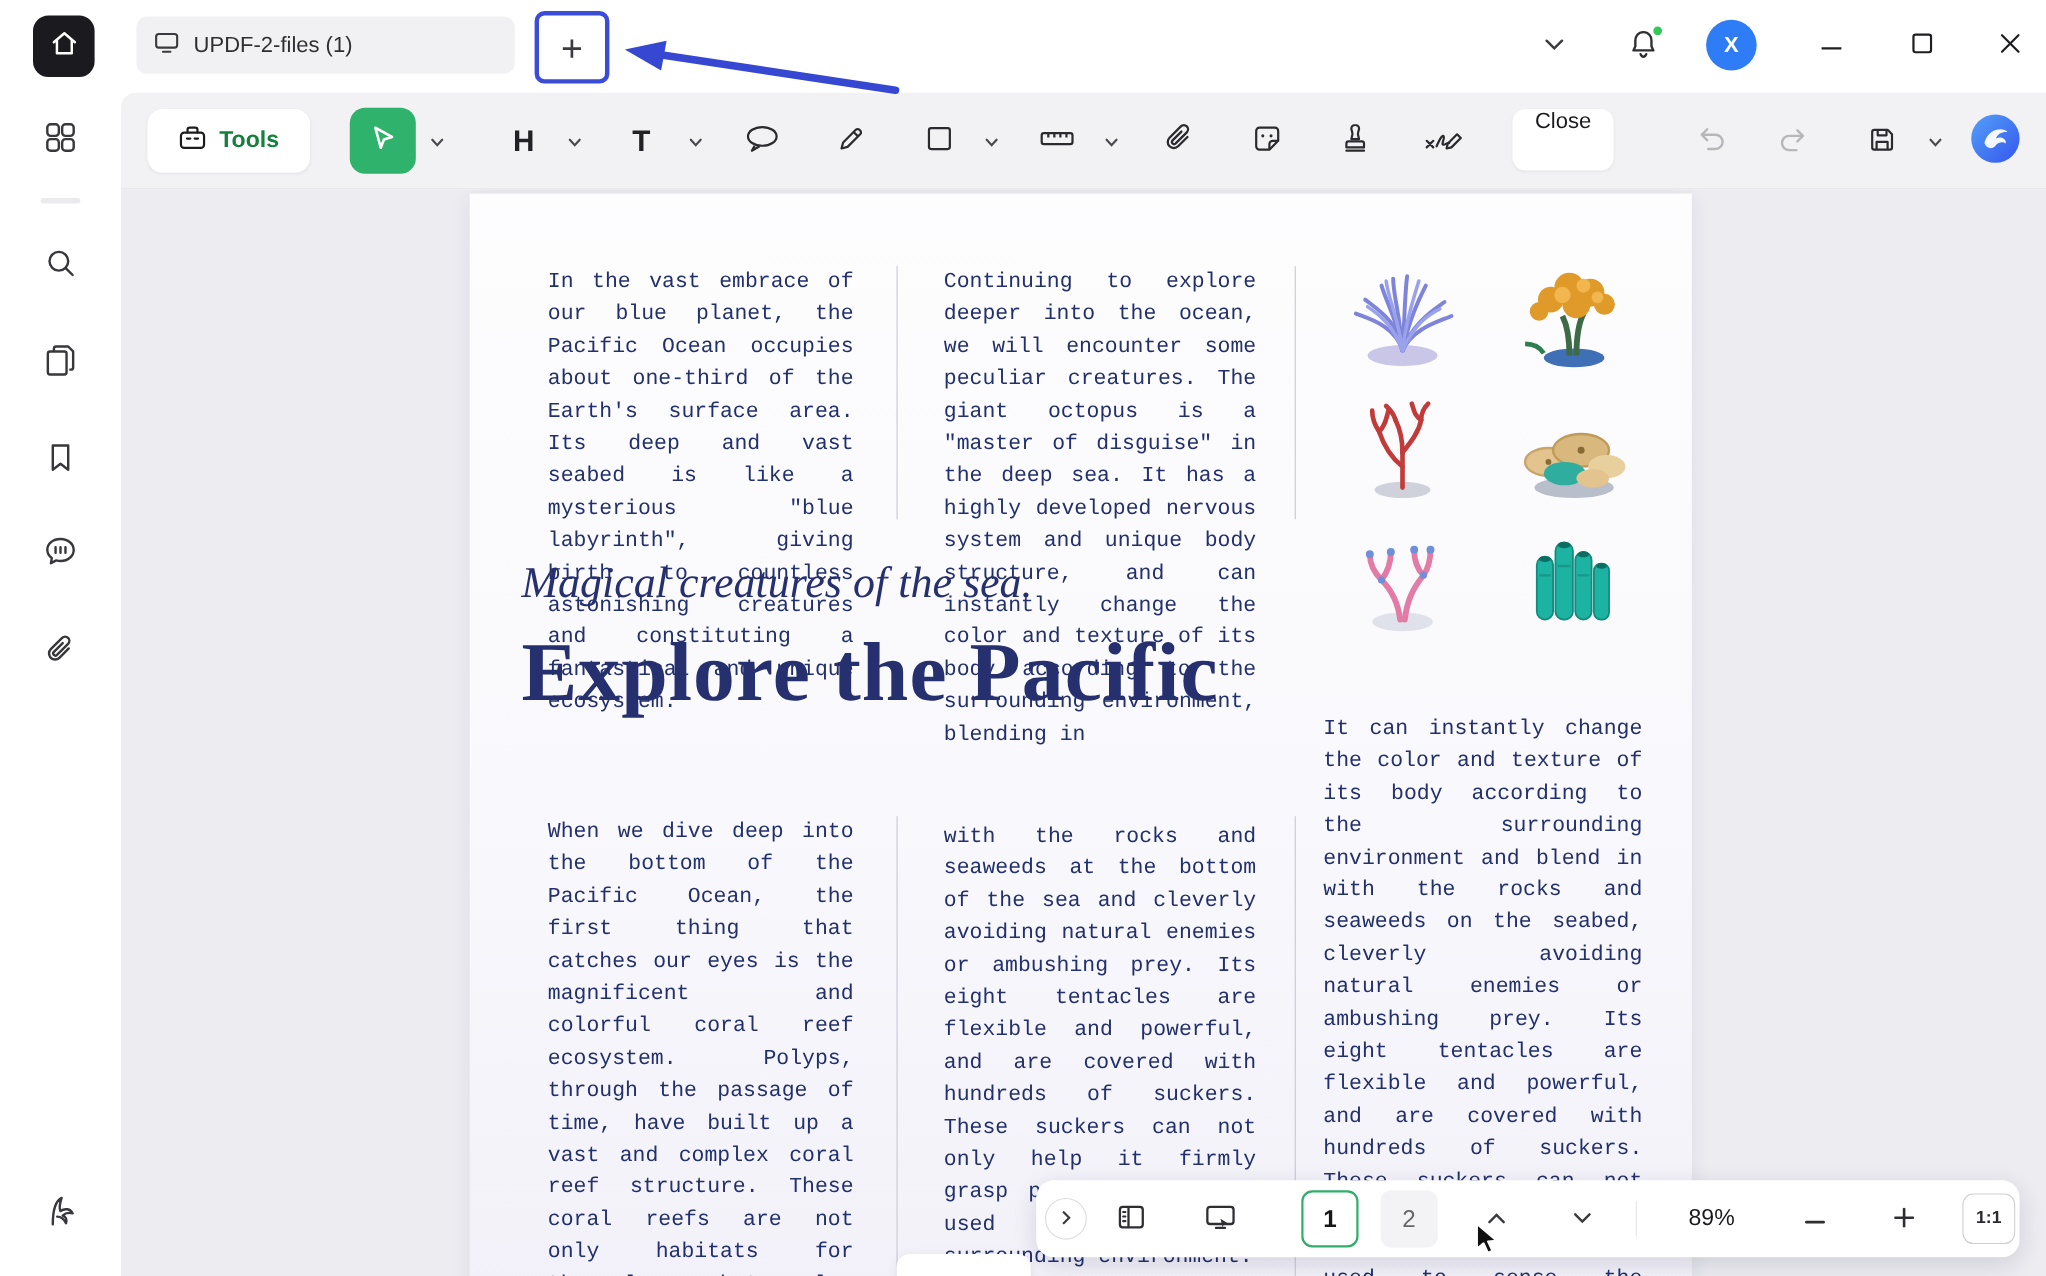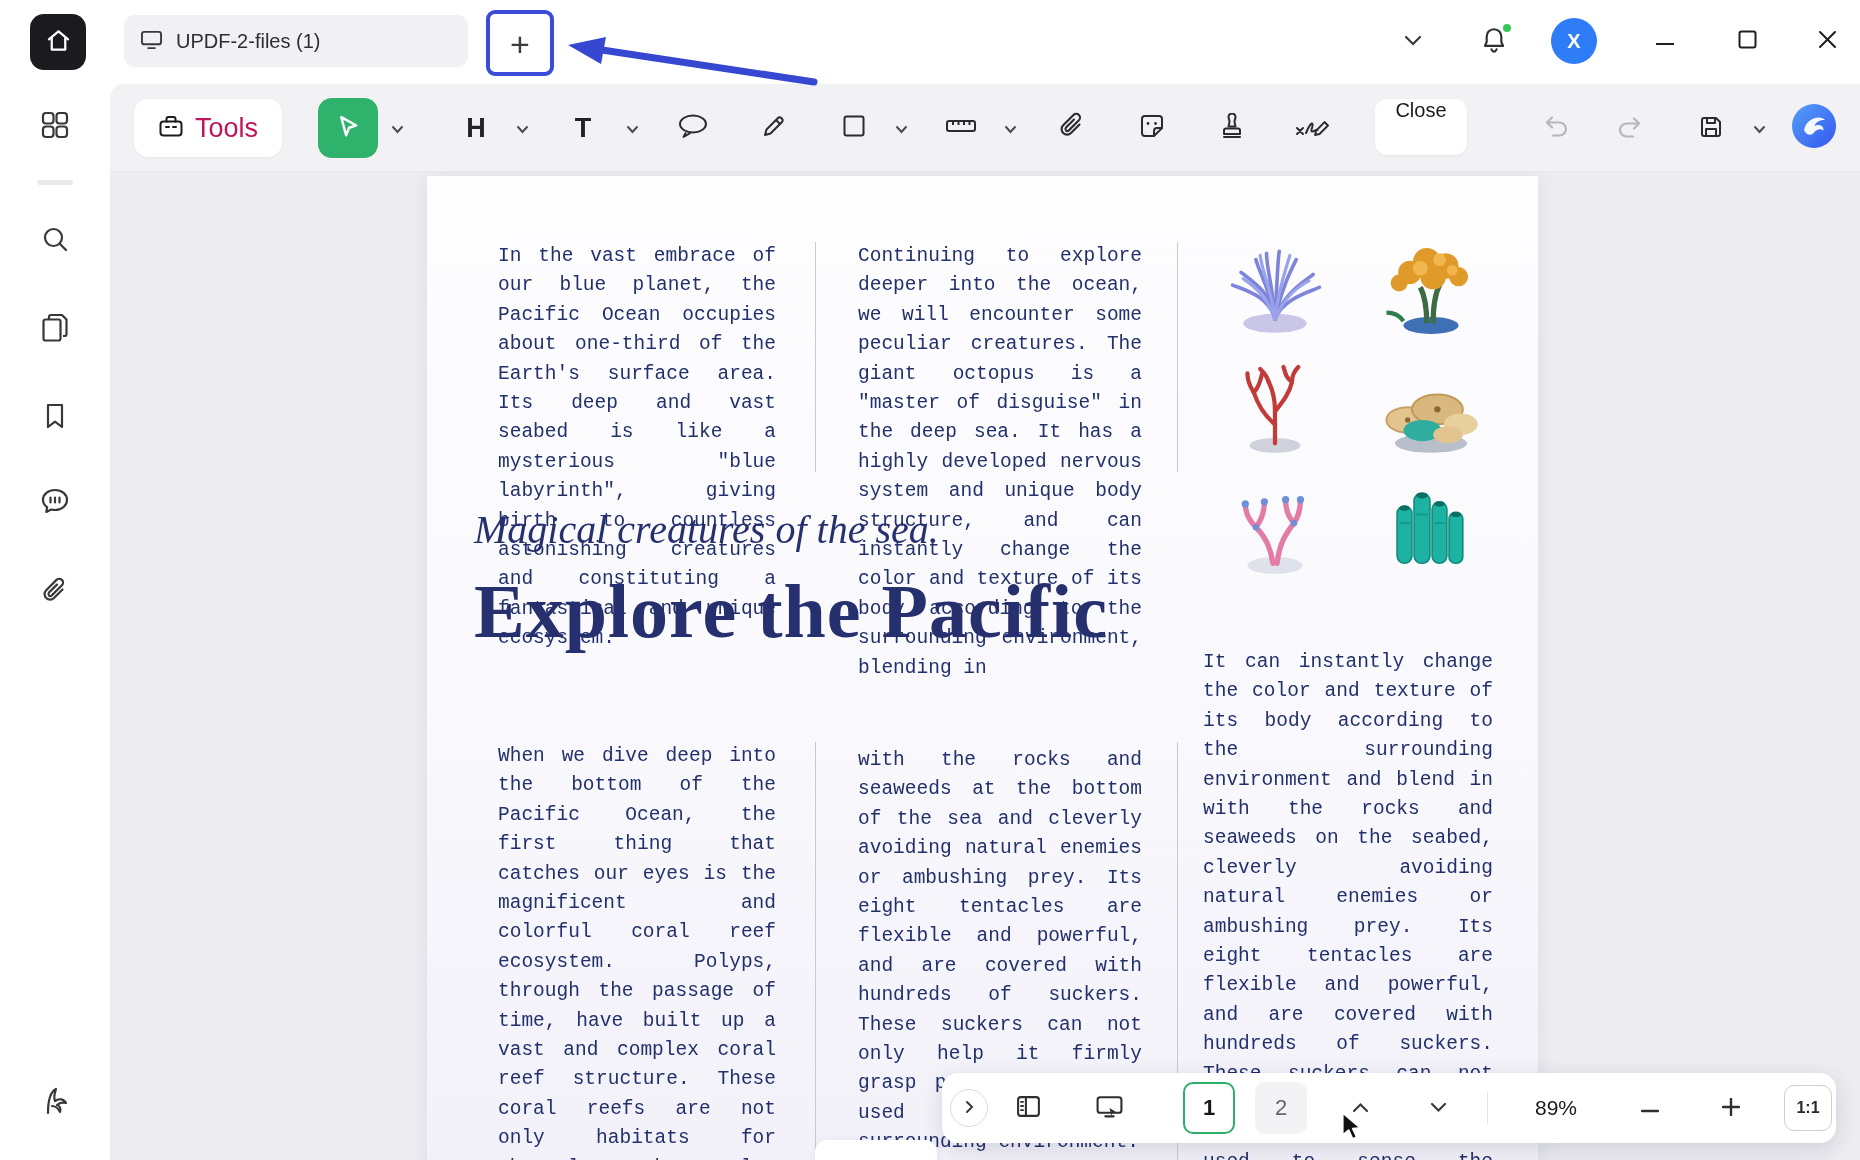--- a/index.html
+++ b/index.html
@@ -24,21 +24,21 @@
   .win-min{left:1645px}.win-max{left:1727px}.win-close{left:1807px}
 
   
   .sidebar{position:absolute;left:0;top:84px;width:110px;height:1076px;background:#fff;z-index:10}
   .si{position:absolute;left:21px;width:68px;height:56px;display:flex;align-items:center;justify-content:center;border-radius:12px;cursor:pointer}
   .side-div{position:absolute;left:37px;top:96px;width:36px;height:5px;border-radius:3px;background:#ebebef}
 
   
   .toolbar{position:absolute;left:110px;top:84px;width:1750px;height:88px;background:#f2f1f4;border-top-left-radius:14px;border-bottom:1px solid rgba(0,0,0,.04);z-index:10}
   .tools-btn{position:absolute;left:24px;top:15px;width:148px;height:58px;background:#fff;border-radius:14px;display:flex;align-items:center;justify-content:center;gap:11px;box-shadow:0 1px 3px rgba(0,0,0,.06);cursor:pointer}
-  .tools-label{font-size:27px;font-weight:normal;color:#be185d}
+  .tools-label{font-size:21px;font-weight:bold;color:#15803d}
   .select-tool{position:absolute;left:208px;top:14px;width:60px;height:60px;background:#2fb26b;border-radius:14px;display:flex;align-items:center;justify-content:center;cursor:pointer}
   .ti{position:absolute;top:22px;width:44px;height:44px;display:flex;align-items:center;justify-content:center;border-radius:10px;cursor:pointer;color:#2b2b2f}
   .tchev{position:absolute;top:38px;width:16px;height:14px;display:flex;align-items:center;justify-content:center;cursor:pointer;color:#4a4a4f}
   .glyph{font-size:27px;font-weight:bold;color:#222226;font-family:"Liberation Sans",sans-serif}
   .close-pill{position:absolute;left:1265px;top:15px;width:92px;height:56px;background:#fff;border-radius:12px;display:flex;align-items:flex-start;justify-content:center;font-size:20px;color:#1b1b1f;box-shadow:0 1px 3px rgba(0,0,0,.05);cursor:pointer}
   .ai-btn{position:absolute;left:1680px;top:20px;width:48px;height:48px;border-radius:50%;cursor:pointer;display:flex;align-items:center;justify-content:center}
 
   
   .canvas{position:absolute;left:110px;top:172px;width:1750px;height:988px;background:#ececf1;overflow:hidden;z-index:5}
   .pdf-page{position:absolute;left:317px;top:4px;width:1111px;height:1010px;background:linear-gradient(180deg,#fdfdfe 0%,#f9f8fc 55%,#f2f1f9 100%);box-shadow:0 2px 18px rgba(40,40,80,.08);cursor:default}

